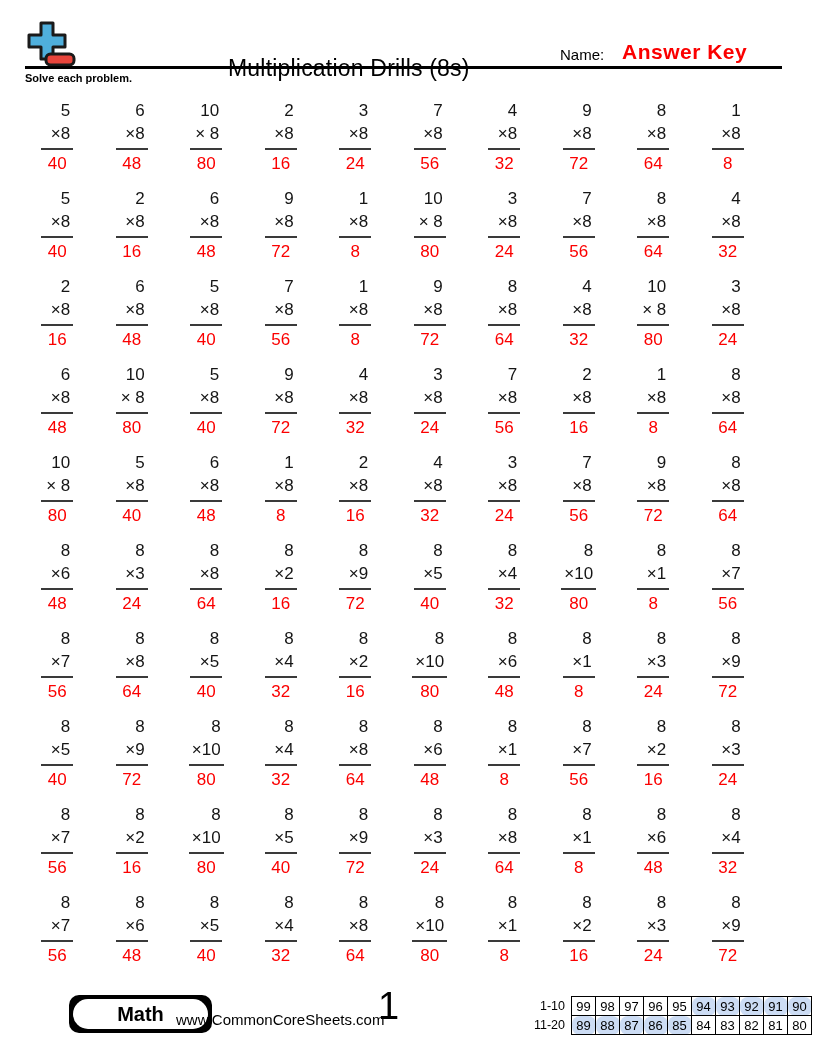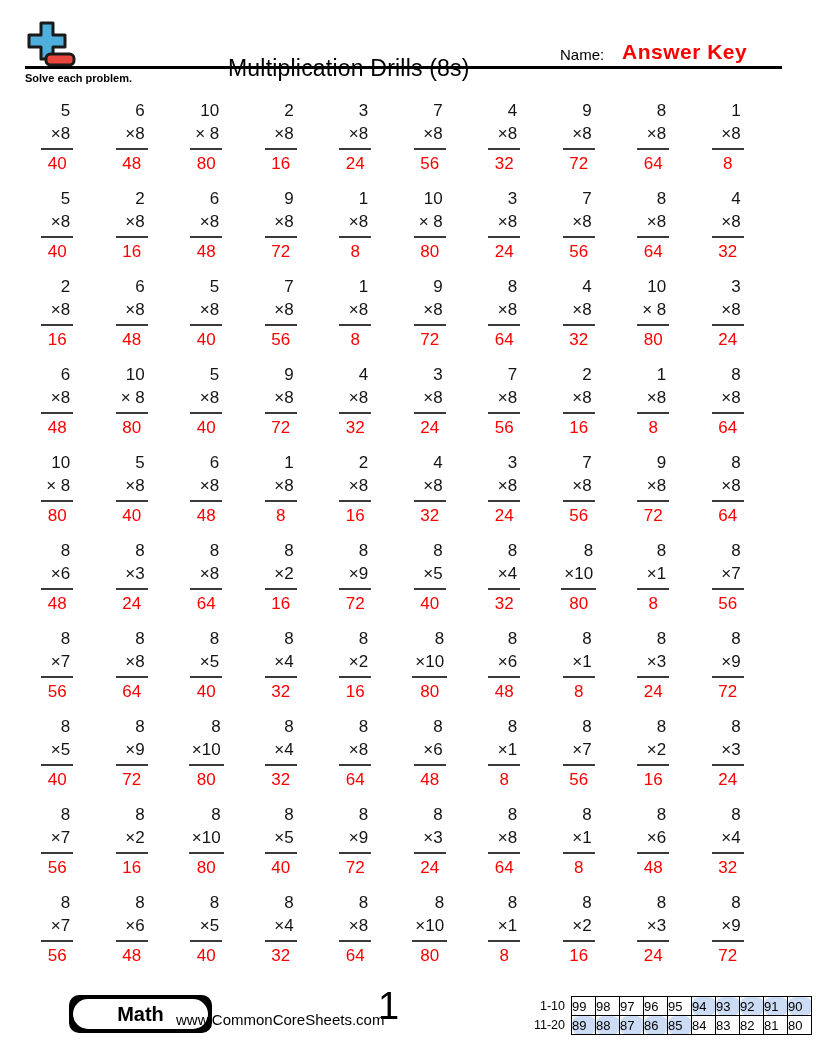--- a/index.html
+++ b/index.html
@@ -22,21 +22,21 @@
   .top,.bot{font-size:17px;line-height:23px;color:#151515;white-space:pre;}
   .ans{font-size:17px;line-height:23px;margin-top:2px;color:#fb0000;text-align:center;}
   
   .footer{position:absolute;top:993px;left:0;width:816px;height:50px;}
   .badge{position:absolute;left:25px;top:2px;width:143px;height:38px;background:#000;border-radius:10px;margin-left:44px;}
   .badge-pill{position:absolute;left:4px;top:4px;right:4px;bottom:4px;background:#fff;border-radius:15px;
     display:flex;align-items:center;justify-content:center;font-size:20px;font-weight:bold;color:#000;}
   .website{position:absolute;left:176px;top:18px;font-size:15px;color:#000;}
   .pagenum{position:absolute;left:378px;top:-8px;font-size:38px;font-weight:normal;color:#000;}
   .score{position:absolute;right:4px;top:3px;border-collapse:collapse;font-size:13px;color:#000;}
-  .score td{text-align:left;padding:0;}
+  .score td{text-align:center;padding:0;}
   .score-label{padding-right:6px !important;text-align:right !important;font-size:12.5px;white-space:nowrap;}
   .score-cell{border:1.6px solid #000;width:23px;height:18px;}
   .hl{background:#ccdcf4;border-radius:8px;}
 </style>
 </head>
 <body>
 
 <div>
   <svg class="logo" width="54" height="48" viewBox="0 0 54 48">
     <path d="M17 2 h12 v12 h12 v12 h-12 v12 h-12 v-12 H5 V14 h12 z" fill="#4fafdc" stroke="#1a1a1a" stroke-width="3" stroke-linejoin="round"></path>

